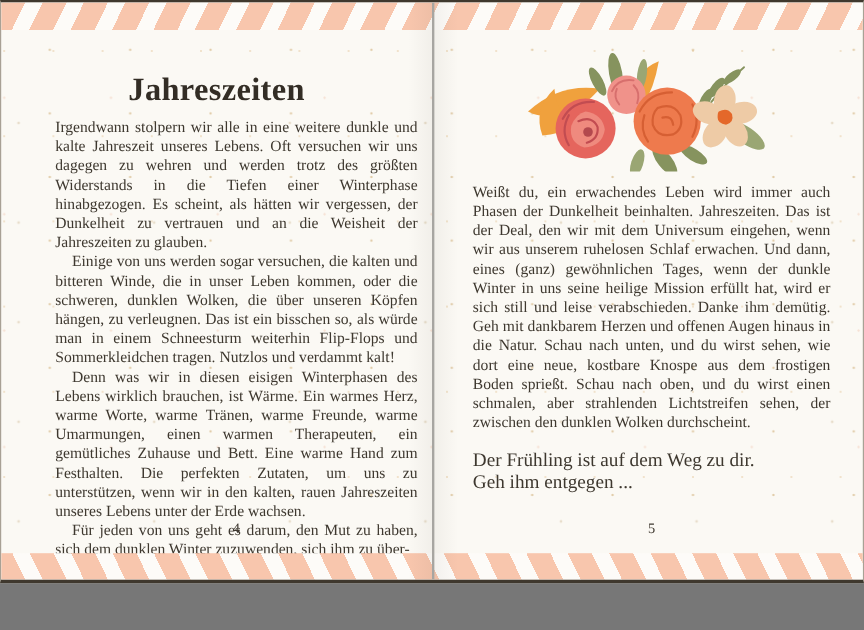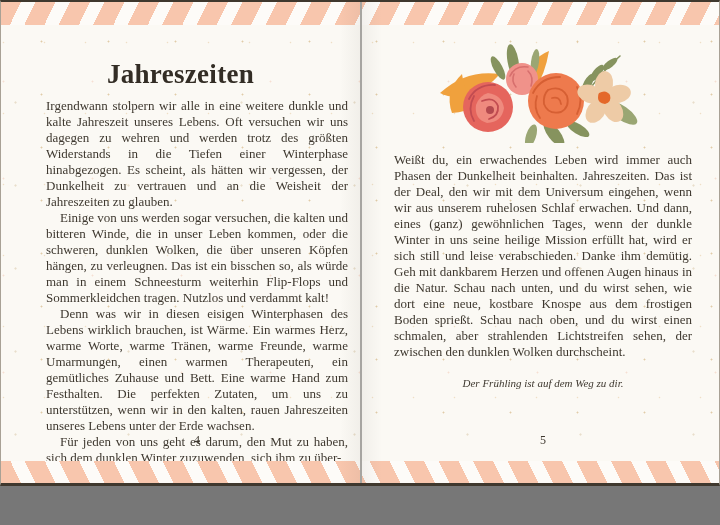--- a/index.html
+++ b/index.html
@@ -72,23 +72,22 @@
   .body-text{font-size:13px;line-height:16px;text-align:justify;}
   .para{margin:0;}
   .para + .para{text-indent:14px;}
   .first-para{margin-top:0;}
   .flower-wrap{
     margin:16px auto 9px auto;
     width:214px;height:102px;
   }
   .closing{
     margin-top:14px;
-    text-align:center;
-    font-style:italic;
-    font-size:11px;
+    text-align:left;
+    font-size:16px;
     line-height:19px;
   }
   .page-number{
     position:absolute;bottom:13px;left:0;right:0;
     text-align:center;
     font-size:12px;
   }
   .page.left .page-number{padding-left:33px;padding-right:0;}
   .page.right .page-number{padding-left:3px;}
   
@@ -177,17 +176,18 @@
           <ellipse class="f-cream" cx="154" cy="53" rx="9" ry="13" transform="rotate(290 154 53)"></ellipse>
           <path class="f-center" d="M163,52 Q170,48 174,54 Q176,61 169,63 Q162,62 162,57 Q162,53 163,52 Z"></path>
         </g>
       </svg>
     </div>
     <div class="body-text">
       <p class="para">Weißt du, ein erwachendes Leben wird immer auch Phasen der Dunkelheit beinhalten. Jahreszeiten. Das ist der Deal, den wir mit dem Universum eingehen, wenn wir aus unserem ruhelosen Schlaf erwachen. Und dann, eines (ganz) gewöhnlichen Tages, wenn der dunkle Winter in uns seine heilige Mission erfüllt hat, wird er sich still und leise verabschieden. Danke ihm demütig. Geh mit dankbarem Herzen und offenen Augen hinaus in die Natur. Schau nach unten, und du wirst sehen, wie dort eine neue, kostbare Knospe aus dem frostigen Boden sprießt. Schau nach oben, und du wirst einen schmalen, aber strahlenden Lichtstreifen sehen, der zwischen den dunklen Wolken durchscheint.</p>
     </div>
     <div class="closing">
       <div>Der Frühling ist auf dem Weg zu dir.</div>
+      <div>Geh ihm entgegen ...</div>
     </div>
     <div class="page-number">5</div>
   </div>
 
 </div>
 
 </body></html>

